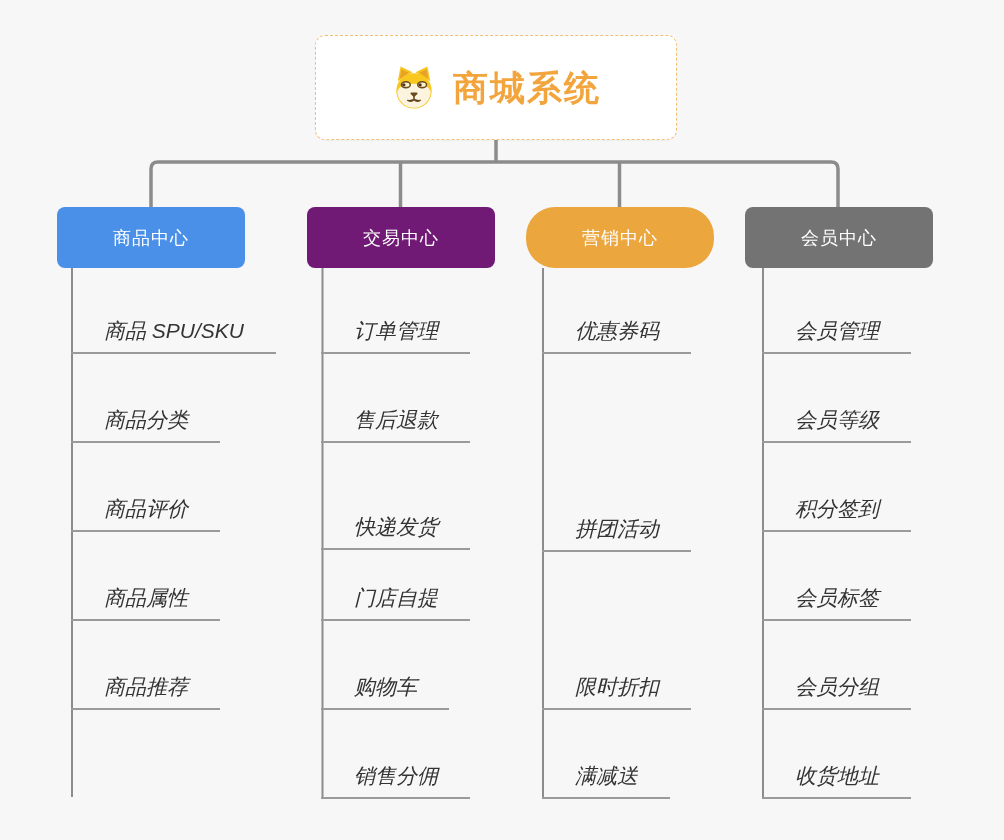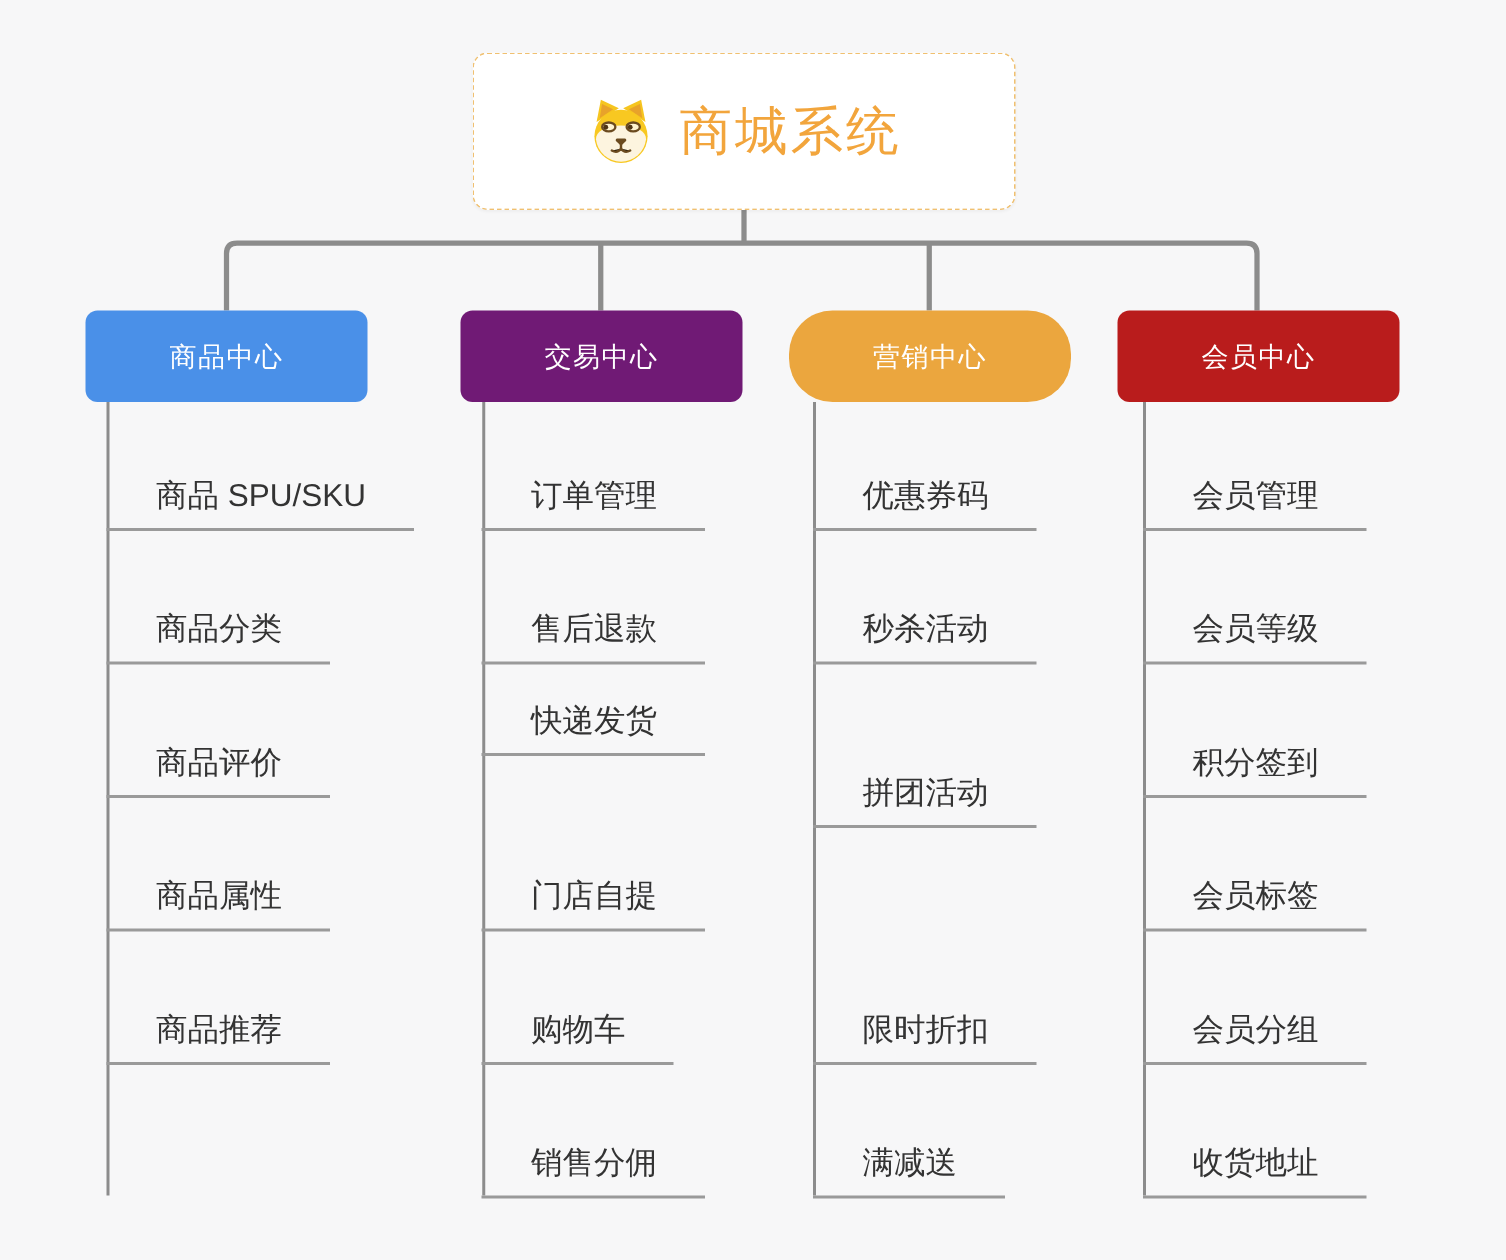--- a/index.html
+++ b/index.html
@@ -31,21 +31,21 @@
     border: 1px dashed #f0c070;
     border-radius: 10px;
     box-shadow: 0 1px 2px rgba(0,0,0,0.04);
     display: flex;
     align-items: center;
     justify-content: center;
     gap: 16px;
   }
   .root-title {
     font-size: 35px;
-    font-weight: 400;
+    font-weight: 700;
     color: #f2a53c;
     letter-spacing: 2px;
     line-height: 1;
   }
   .branch-node {
     position: absolute;
     top: 207px;
     width: 188px; height: 61px;
     border-radius: 8px;
     color: #ffffff;
@@ -58,20 +58,21 @@
   }
   .leaf-node {
     position: absolute;
     white-space: nowrap;
     font-size: 21px;
     line-height: 26px;
     color: #333333;
     padding: 0 32px 8px 33px;
     border-bottom: 2px solid #9a9a9a;
     cursor: default;
+    font-style: italic;
   }
   .dog-icon { display: block; }
 </style>
 </head>
 <body>
 
 <div class="canvas">
 
   <svg class="connectors" viewBox="0 0 1004 840" xmlns="http://www.w3.org/2000/svg">
     <g fill="none" stroke-linecap="butt" stroke="#8c8c8c">
@@ -104,37 +105,36 @@
       <circle cx="30.4" cy="20.7" r="1.7" fill="#4f3413"></circle>
       <path d="M21.3 28.6 h5.4 a1 1 0 0 1 0.8 1.6 l-2.7 2.6 a1.1 1.1 0 0 1 -1.6 0 l-2.7 -2.6 a1 1 0 0 1 0.8 -1.6 z" fill="#6b4a1f"></path>
       <path d="M24 32.5 v3.2 M24 35.7 q-2.6 3.4 -6.4 1.2 M24 35.7 q2.6 3.4 6.4 1.2" stroke="#6b4a1f" stroke-width="1.7" stroke-linecap="round"></path>
     </svg>
     <span class="root-title">商城系统</span>
   </div>
 
   <div class="branch-node" style="left: 57px; background-color: rgb(74, 144, 232);">商品中心</div>
   <div class="branch-node" style="left: 307px; background-color: #701a75;">交易中心</div>
   <div class="branch-node" style="left: 526px; background-color: rgb(235, 166, 62); border-radius: 29px;">营销中心</div>
-  <div class="branch-node" style="left: 745px; background-color: #b91c1c;">会员中心</div>
+  <div class="branch-node" style="left: 745px; background-color: #737373;">会员中心</div>
 
   <div class="leaf-node" style="left:71px;top:318px">商品 SPU/SKU</div>
   <div class="leaf-node" style="left:71px;top:407px">商品分类</div>
   <div class="leaf-node" style="left:71px;top:496px">商品评价</div>
   <div class="leaf-node" style="left:71px;top:585px">商品属性</div>
   <div class="leaf-node" style="left:71px;top:674px">商品推荐</div>
 
   <div class="leaf-node" style="left:321px;top:318px">订单管理</div>
   <div class="leaf-node" style="left:321px;top:407px">售后退款</div>
-  <div class="leaf-node" style="left:321px;top:468px">快递发货</div>
+  <div class="leaf-node" style="left:321px;top:514px">快递发货</div>
   <div class="leaf-node" style="left:321px;top:585px">门店自提</div>
   <div class="leaf-node" style="left:321px;top:674px">购物车</div>
   <div class="leaf-node" style="left:321px;top:763px">销售分佣</div>
 
   <div class="leaf-node" style="left:542px;top:318px">优惠券码</div>
-  <div class="leaf-node" style="left:542px;top:407px">秒杀活动</div>
   <div class="leaf-node" style="left:542px;top:516px">拼团活动</div>
   <div class="leaf-node" style="left:542px;top:674px">限时折扣</div>
   <div class="leaf-node" style="left:542px;top:763px">满减送</div>
 
   <div class="leaf-node" style="left:762px;top:318px">会员管理</div>
   <div class="leaf-node" style="left:762px;top:407px">会员等级</div>
   <div class="leaf-node" style="left:762px;top:496px">积分签到</div>
   <div class="leaf-node" style="left:762px;top:585px">会员标签</div>
   <div class="leaf-node" style="left:762px;top:674px">会员分组</div>
   <div class="leaf-node" style="left:762px;top:763px">收货地址</div>

